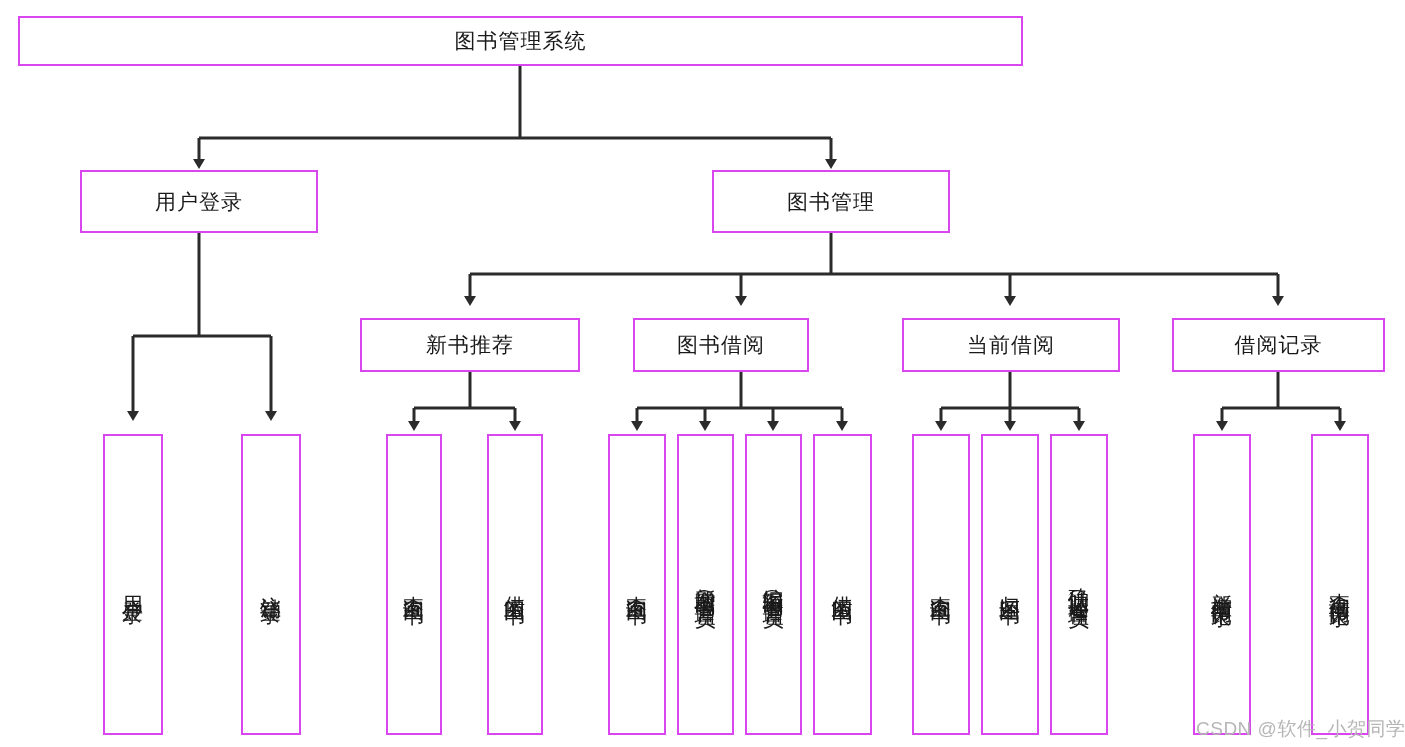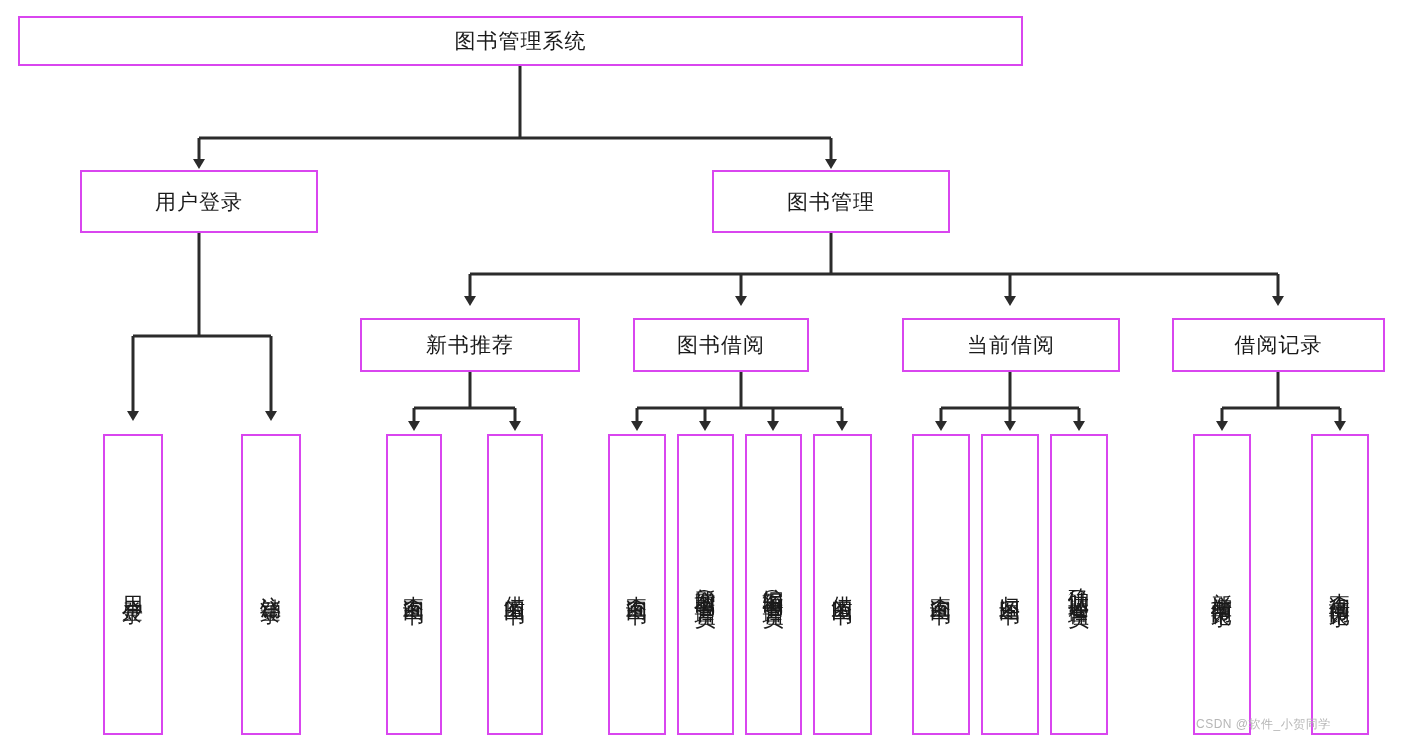--- a/index.html
+++ b/index.html
@@ -47,21 +47,21 @@
     line-height: 1;
     padding: 4px 0;
   }
   .node.vertical .label {
     writing-mode: vertical-rl;
     text-orientation: upright;
   }
   .watermark {
     position: absolute;
     color: #b6b6b6;
-    font-size: 12px;
+    font-size: 19px;
     letter-spacing: 0.5px;
     white-space: nowrap;
   }
 </style>
 </head>
 <body>
 
 <div id="canvas">
 
   <svg class="edges" viewBox="0 0 1405 747" xmlns="http://www.w3.org/2000/svg">

